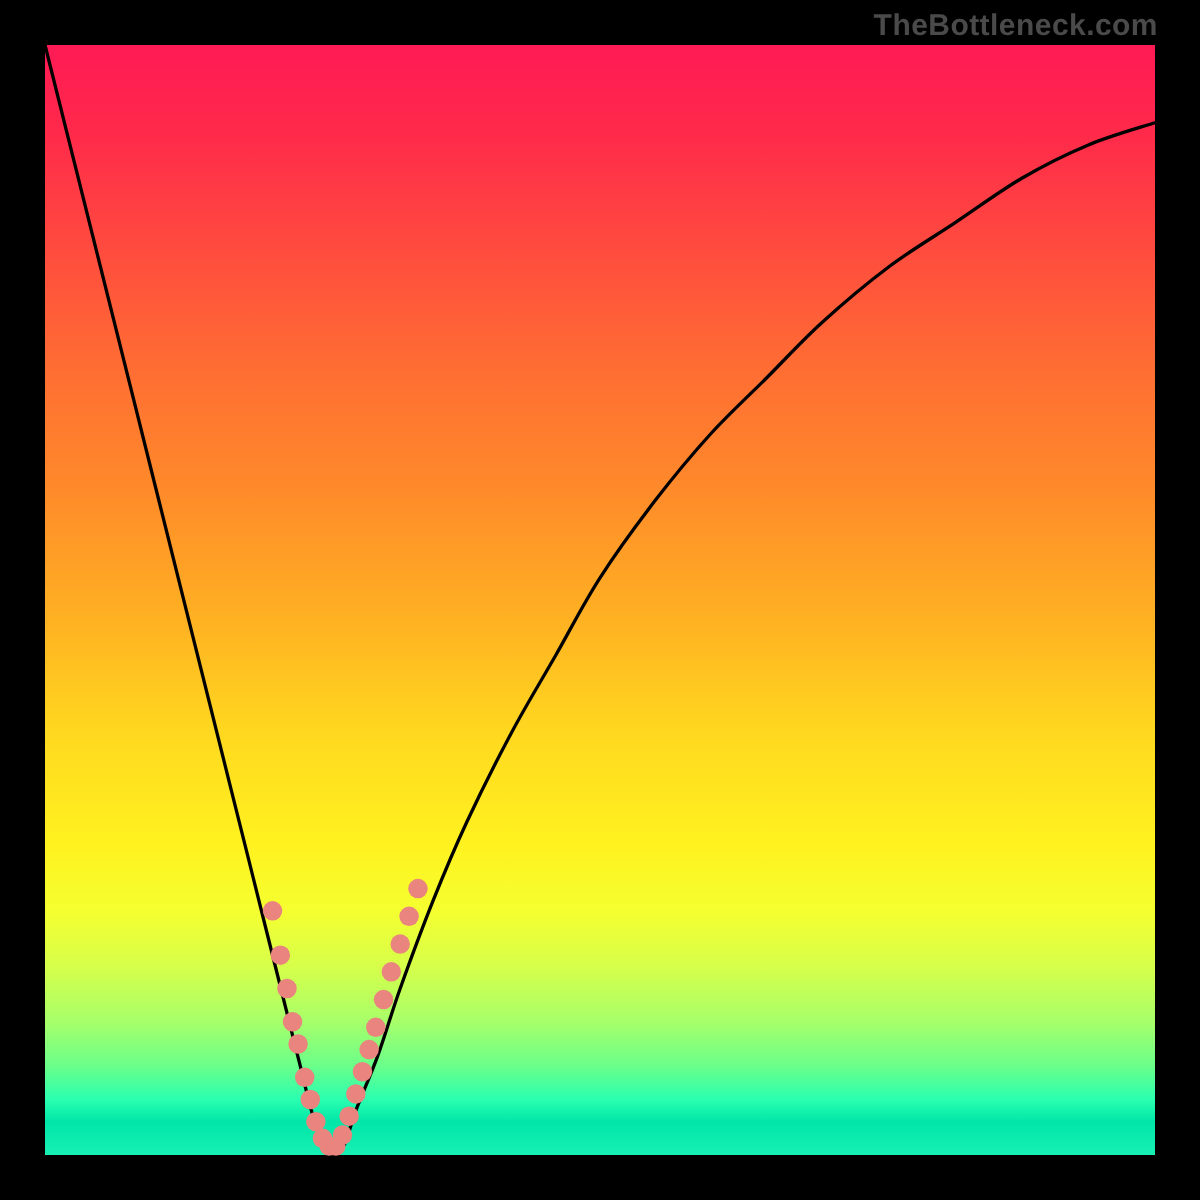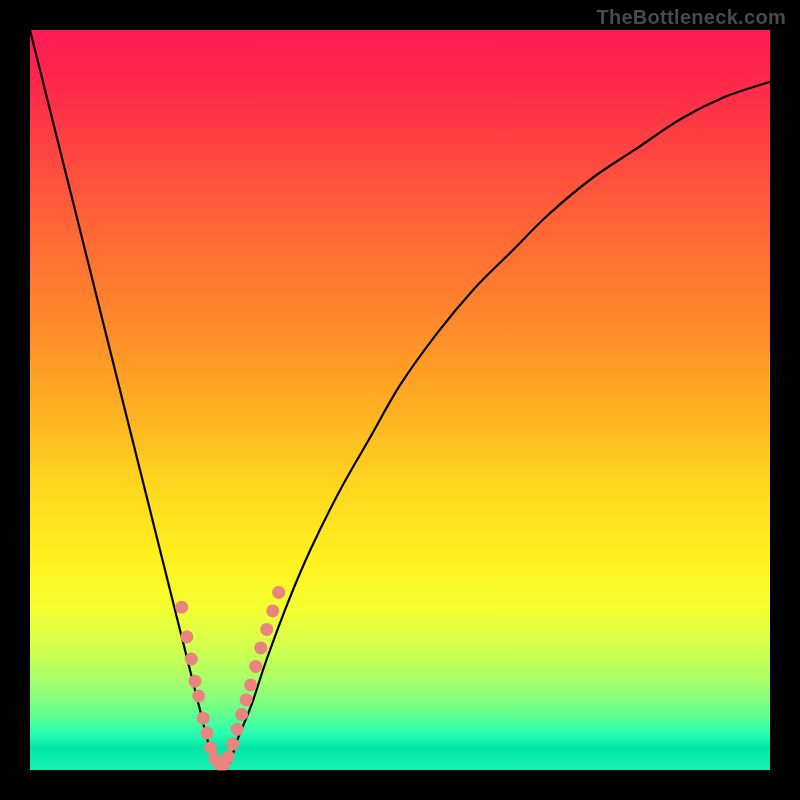--- a/index.html
+++ b/index.html
@@ -38,21 +38,21 @@
       #a7ff6a 88%,
       #6aff8a 92%,
       #2affb0 95%,
       #00e6a8 97%,
       #18f0b4 100%
     );
   }
   .watermark {
     position: absolute;
     top: 6px;
-    right: 14px;
+    right: 28px;
     color: #4a4a4a;
     font-size: 20px;
     font-weight: 600;
     letter-spacing: 0.3px;
   }
   svg.plot-svg {
     position: absolute;
     left: 0;
     top: 0;
     width: 740px;

